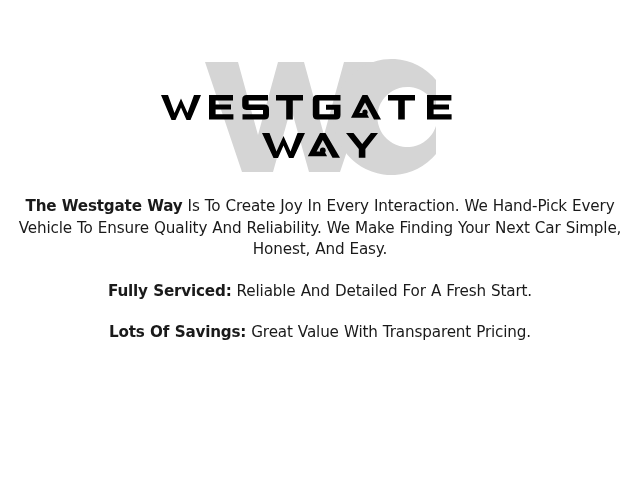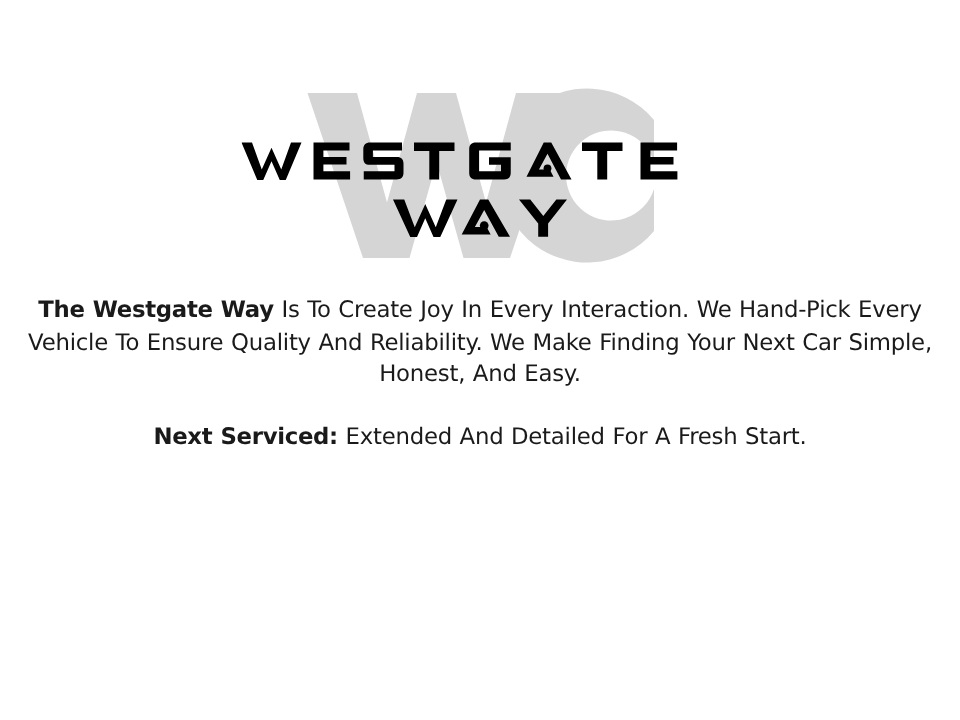--- a/index.html
+++ b/index.html
@@ -155,19 +155,22 @@
     </div>
   </div>
 
   <div class="copy">
 
     <p class="para intro">
       <b>The Westgate Way</b><span> Is To Create Joy In Every Interaction. We Hand-Pick Every Vehicle To Ensure Quality And Reliability. We Make Finding Your Next Car Simple, Honest, And Easy.</span>
     </p>
 
     <p class="para feature">
-      <b>Next Serviced:</b><span> Extended And Detailed For A Fresh Start.</span>
+      <b>Fully Serviced:</b><span> Reliable And Detailed For A Fresh Start.</span>
     </p>
 
+    <p class="para feature">
+      <b>Lots Of Savings:</b><span> Great Value With Transparent Pricing.</span>
+    </p>
 
 
   </div>
 </div>
 
 </body></html>

